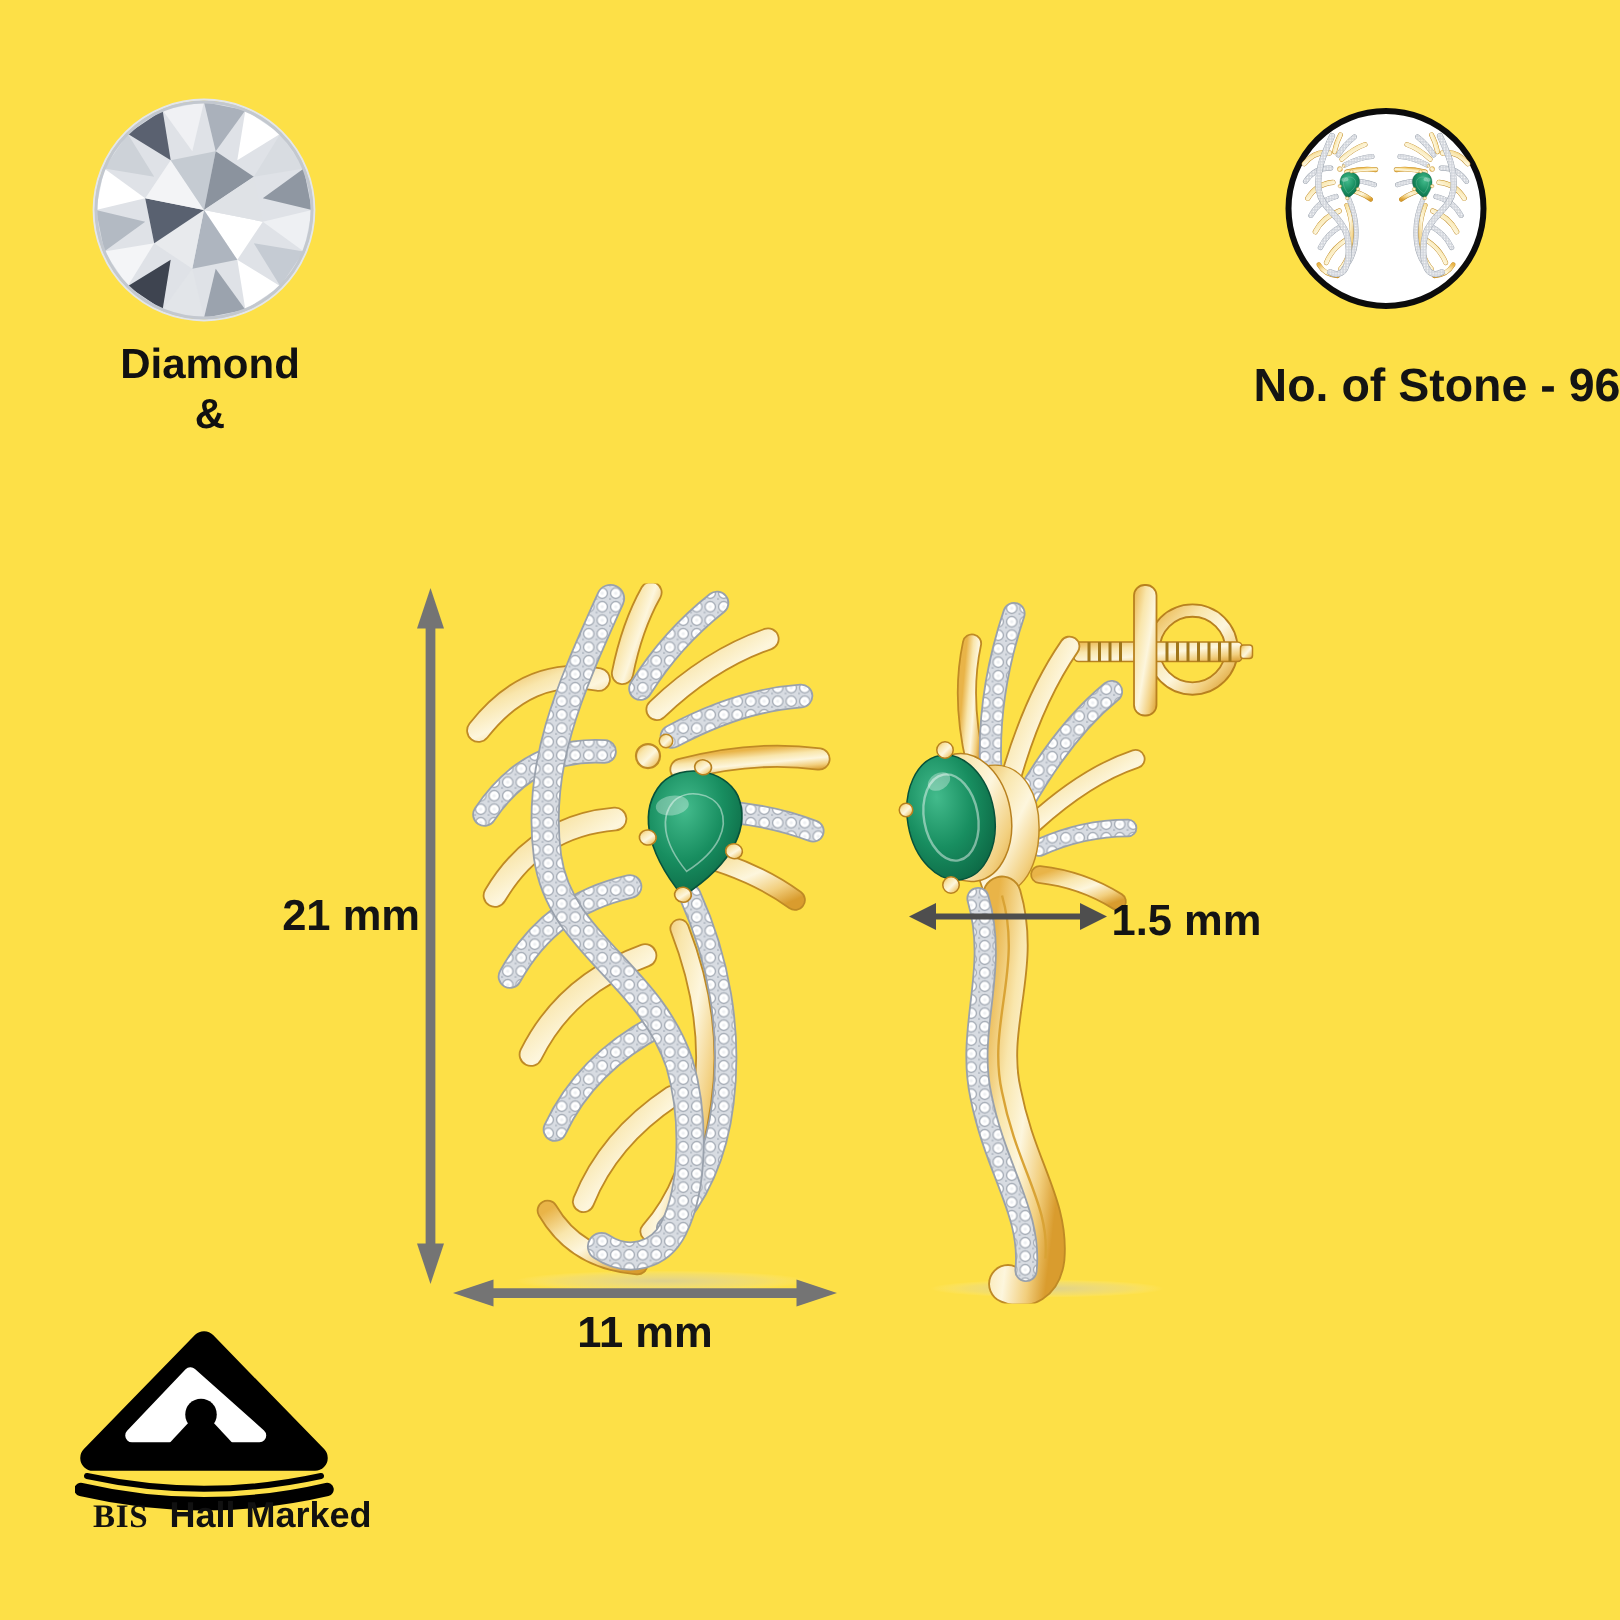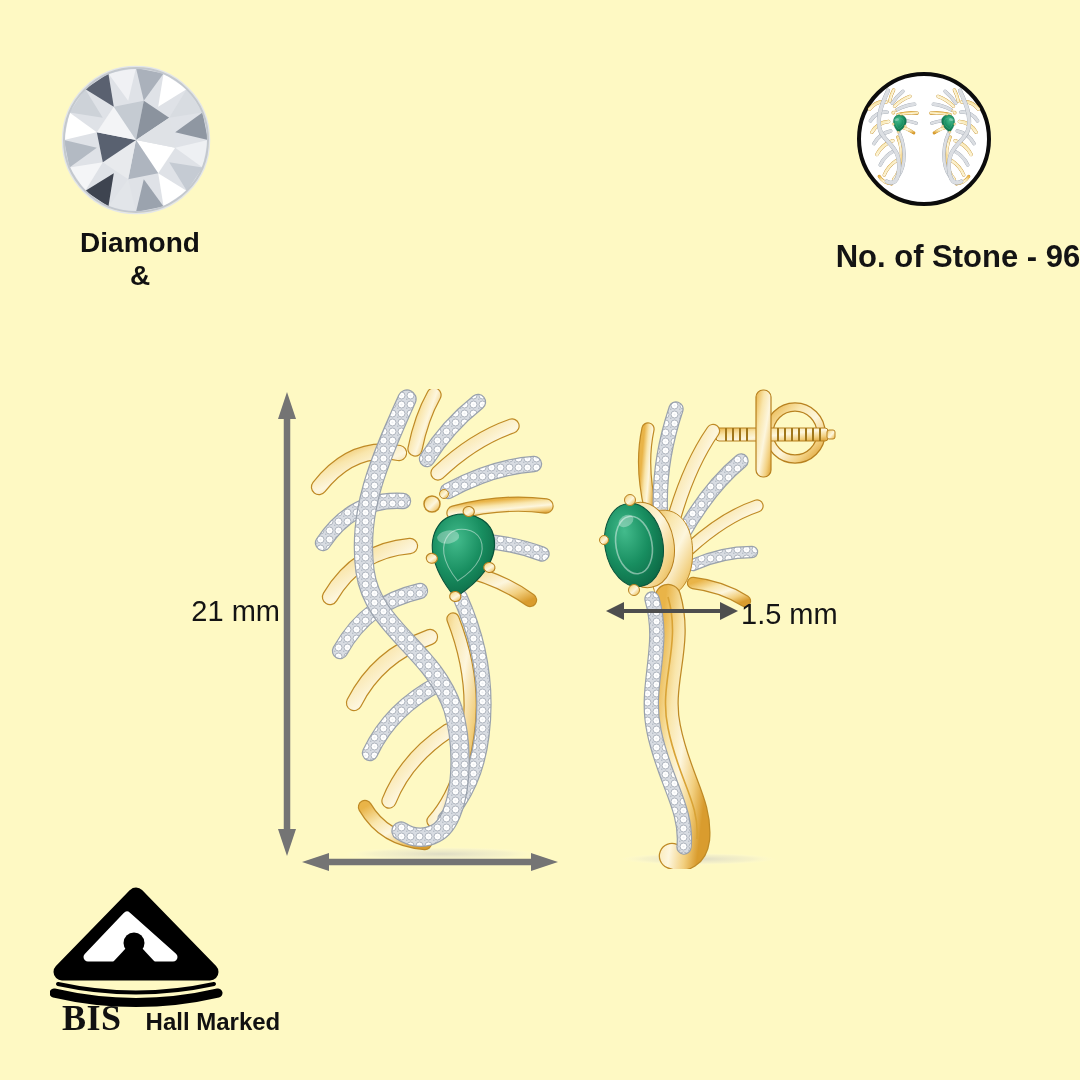--- a/index.html
+++ b/index.html
@@ -1,33 +1,33 @@
 <!DOCTYPE html>
 <html><head>
 <meta charset="utf-8">
 <style>
   html,body{margin:0;padding:0;background:#ffffff;}
   #canvas{
-    position:relative;width:1080px;height:1080px;background:#fef9c3;overflow:hidden;
+    position:relative;width:1080px;height:1080px;background:#fde047;overflow:hidden;
     font-family:"Liberation Sans",sans-serif;color:#111111;
   }
   .abs{position:absolute;}
-  .lbl{font-weight:normal;color:#141414;white-space:nowrap;}
+  .lbl{font-weight:bold;color:#141414;white-space:nowrap;}
   .dim-lbl{font-size:29px;line-height:34px;text-align:right;}
   .caption{font-size:28px;line-height:33px;text-align:center;font-weight:bold;}
   .stone-count{font-size:31px;line-height:34px;text-align:center;font-weight:bold;margin-left:44px;}
   
   .thumb-circle{
     left:857px;top:72px;width:126px;height:126px;border:4px solid #0c0c0c;border-radius:50%;
     background:#ffffff;
   }
   
   .hallmark-row{left:62px;top:997px;display:flex;align-items:baseline;}
-  .bis-abbr{font-family:"Liberation Serif",serif;font-weight:bold;font-size:36px;letter-spacing:0.5px;}
-  .hall-marked{font-weight:bold;font-size:24px;margin-left:24px;}
+  .bis-abbr{font-family:"Liberation Serif",serif;font-weight:bold;font-size:22px;letter-spacing:0.5px;}
+  .hall-marked{font-weight:bold;font-size:24px;margin-left:14px;}
   
   .eg{stroke:#bf8a25;fill:none;stroke-linecap:round;}
   .fg{stroke:url(#gold);fill:none;stroke-linecap:round;}
   .ep{stroke:#99a1ac;fill:none;stroke-linecap:round;}
   .fp{stroke:url(#pave);fill:none;stroke-linecap:round;}
   svg{display:block;}
 </style>
 </head>
 <body>
 
@@ -230,20 +230,21 @@
     <polygon points="17,0 8,27 26,27" fill="#747474"></polygon>
     <polygon points="17,464 8,437 26,437" fill="#747474"></polygon>
   </svg>
   <div class="abs lbl dim-lbl" style="left:150px;top:594px;width:130px;text-align:right">21 mm</div>
 
   <svg class="abs" style="left:302px;top:846px" width="256" height="32" viewBox="0 0 256 32">
     <line x1="24" y1="16" x2="232" y2="16" stroke="#747474" stroke-width="6.5"></line>
     <polygon points="0,16 27,7 27,25" fill="#747474"></polygon>
     <polygon points="256,16 229,7 229,25" fill="#747474"></polygon>
   </svg>
+  <div class="abs lbl dim-lbl" style="left:330px;top:872px;width:200px;text-align:center">11 mm</div>
 
   <svg class="abs" style="left:598px;top:383px" width="245" height="486" viewBox="0 0 245 486">
     <ellipse cx="100" cy="476" rx="78" ry="6" fill="url(#shadowG)"></ellipse>
     <use href="#searring"></use>
   </svg>
 
   <svg class="abs" style="left:606px;top:598px" width="132" height="26" viewBox="0 0 132 26">
     <line x1="14" y1="13" x2="118" y2="13" stroke="#4e4e4e" stroke-width="4"></line>
     <polygon points="0,13 18,4 18,22" fill="#4e4e4e"></polygon>
     <polygon points="132,13 114,4 114,22" fill="#4e4e4e"></polygon>

